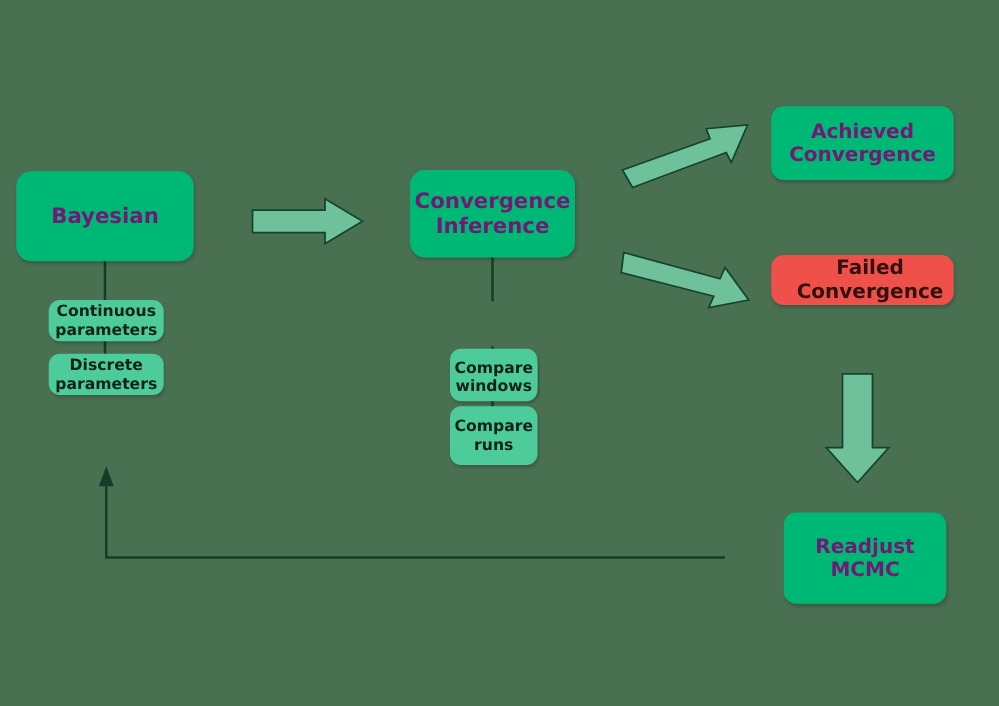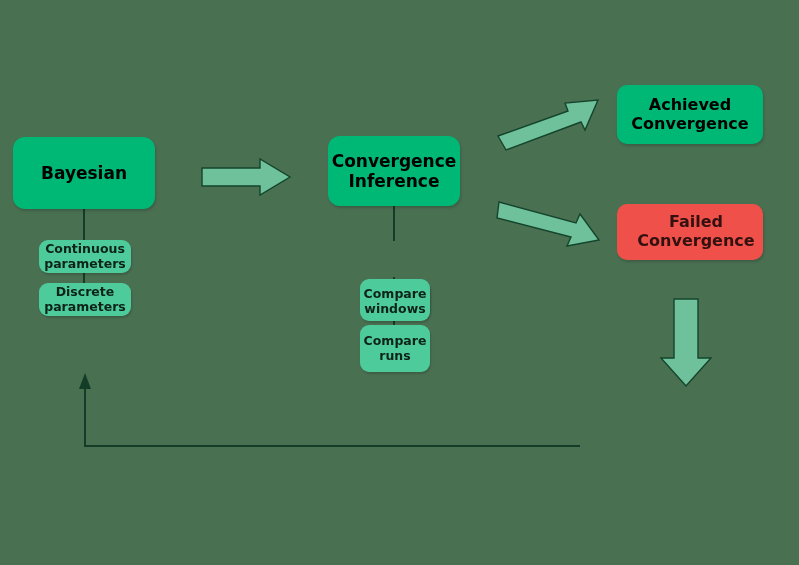--- a/index.html
+++ b/index.html
@@ -17,21 +17,21 @@
     position: relative;
     width: 799px;
     height: 565px;
   }
   .node {
     position: absolute;
     display: flex;
     align-items: center;
     justify-content: center;
     text-align: center;
-    color: #000000;
+    color: #701a75;
     font-weight: bold;
     box-sizing: border-box;
     line-height: 1.18;
   }
   .node-main {
     background: #00b875;
     border-radius: 12px;
     font-size: 17px;
     box-shadow: 1px 2px 3px rgba(0,0,0,0.18);
   }
@@ -133,28 +133,32 @@
 
   <svg class="arrow-svg" style="left:496px; top:190px;" width="110" height="62" viewBox="0 0 110 62">
     <polygon class="arrow-shape" points="3,12 80,33 84,24 103,50 71,56 75,47 1,28"></polygon>
   </svg>
 
   <div class="node node-main-sm" style="left:617px; top:85px; width:146px; height:59px; flex-direction:column;">
     <span>Achieved</span>
     <span>Convergence</span>
   </div>
 
-  <div class="node node-fail" style="left:617px; top:204px; width:146px; height:56px; flex-direction:column;padding-left:12px;">
+  <div class="node node-fail" style="left:617px; top:204px; width:146px; height:40px; flex-direction:column;padding-left:12px;">
     <span>Failed</span>
     <span>Convergence</span>
   </div>
 
   <svg class="arrow-svg" style="left:660px; top:298px;" width="62" height="90" viewBox="0 0 62 90">
     <polygon class="arrow-shape" points="14,1 38,1 38,60 51,60 26,88 1,60 14,60"></polygon>
   </svg>
 
+  <div class="node node-main-sm" style="left:627px; top:410px; width:130px; height:73px; flex-direction:column;">
+    <span>Readjust</span>
+    <span>MCMC</span>
+  </div>
 
   <svg class="arrow-svg" style="left:0px; top:0px;" width="799" height="565" viewBox="0 0 799 565">
     <path class="thin-line" d="M 580 446 L 85 446 L 85 383"></path>
     <polygon class="thin-head" points="85,373 79,389 91,389"></polygon>
   </svg>
 
 </div>
 
 </body></html>

